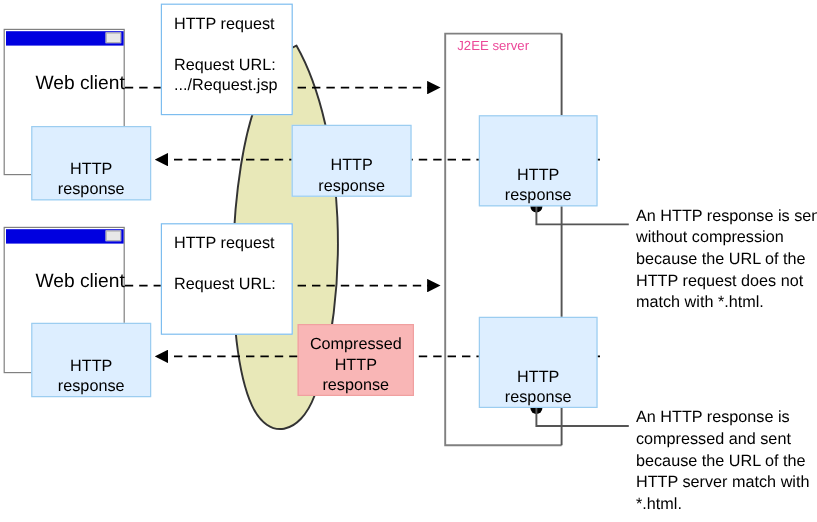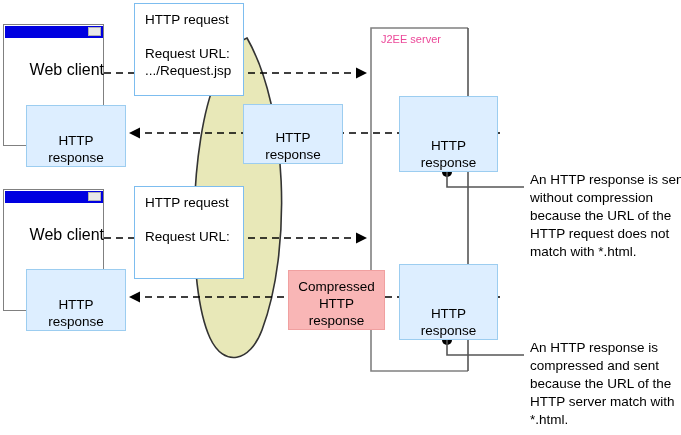--- a/index.html
+++ b/index.html
@@ -72,21 +72,20 @@
     background: #ddeeff;
     border: 1.5px solid #9ccdf0;
   }
   .box-white {
     background: #ffffff;
     border: 1.5px solid #7dbdef;
   }
   .box-red {
     background: #f9b6b6;
     border: 1.5px solid #f0a0a0;
-    margin-left: 40px;
   }
   .req-text {
     display: block;
     text-align: center;
     white-space: pre;
   }
   .callout {
     position: absolute;
     font-size: 13.5px;
     line-height: 18px;

